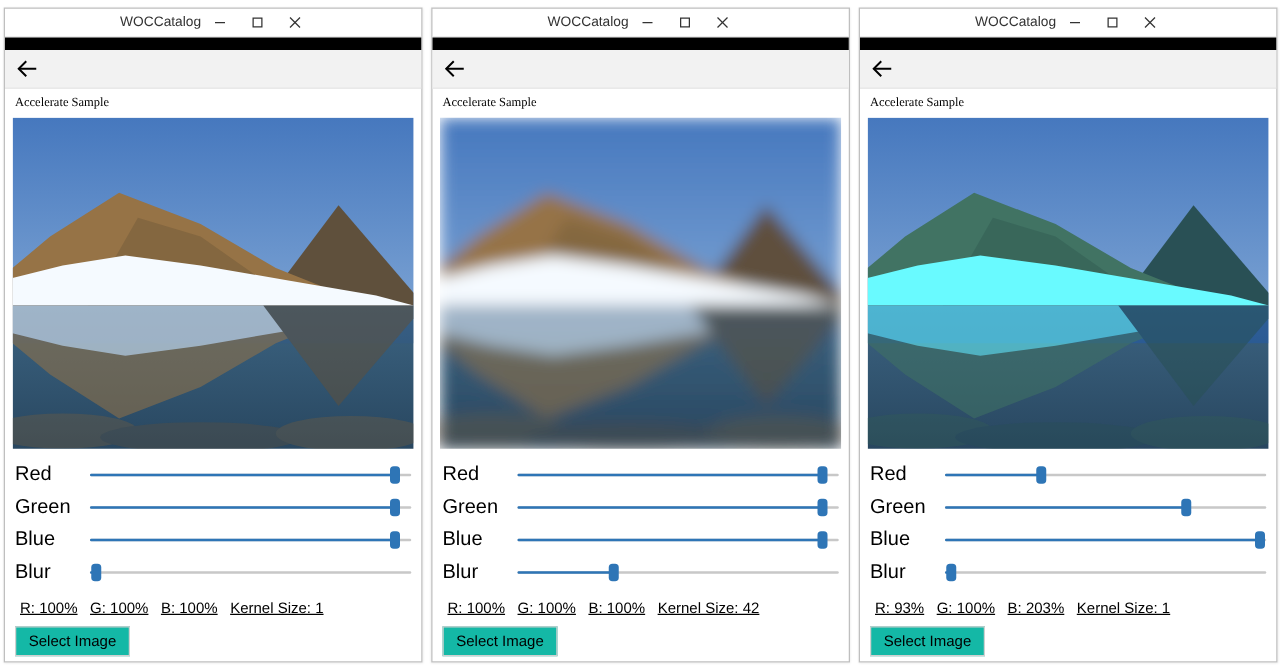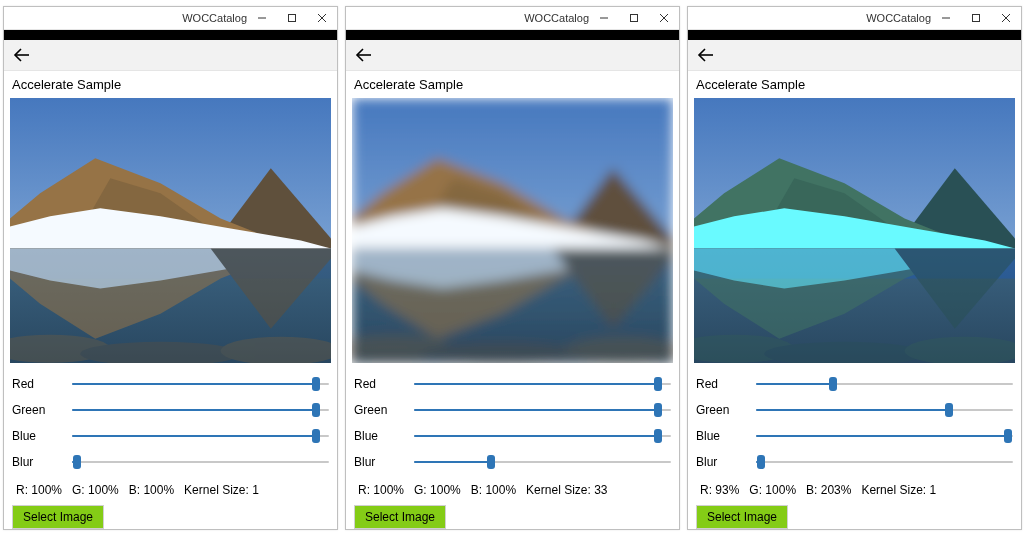--- a/index.html
+++ b/index.html
@@ -1,40 +1,40 @@
 <!DOCTYPE html>
 <html><head>
 <meta charset="utf-8">
 <style>
   html,body{margin:0;padding:0;background:#fff;font-family:"Segoe UI",Arial,sans-serif;font-size:12px;color:#000;}
   .stage{width:1024px;height:534px;position:relative;background:#fff;}
   .win{position:absolute;top:6px;width:333px;height:522px;border:1px solid #bfbfbf;background:#fff;box-shadow:0 0 2px rgba(0,0,0,.1);}
   .win.w1{left:3px;}
   .win.w2{left:345px;}
   .win.w3{left:687px;}
-  .titlebar{height:22px;display:flex;align-items:center;justify-content:flex-end;padding:0 0 0 6px;border-bottom:1px solid #e5e5e5;}
+  .titlebar{height:22px;display:flex;align-items:center;justify-content:center;padding:0 0 0 6px;border-bottom:1px solid #e5e5e5;}
   .titlebar .appname{font-size:11px;color:#333;}
   .winctrls{display:flex;height:100%;}
   .winbtn{width:30px;display:flex;align-items:center;justify-content:center;color:#333;}
   .winbtn svg{display:block;}
   .blackbar{height:10px;background:#000;}
   .backbar{height:30px;background:#f2f2f2;display:flex;align-items:center;padding-left:8px;border-bottom:1px solid #e5e5e5;}
   .backbtn svg{display:block;}
-  .pagetitle{padding:6px 8px 4px 8px;font-size:13px;}
+  .pagetitle{padding:6px 8px 4px 8px;font-size:10px;font-family:Liberation Serif, serif;}
   .imgwrap{margin:2px 6px 4px 6px;height:265px;overflow:hidden;}
   .img{width:100%;height:100%;}
   .sliders{padding:4px 8px 0 8px;}
   .srow{display:flex;align-items:center;height:26px;}
-  .srow .lab{width:60px;font-size:12px;}
+  .srow .lab{width:60px;font-size:16px;}
   .svis{flex:1;position:relative;height:20px;}
   .track{position:absolute;left:0;right:0;top:9px;height:2px;background:#c8c8c8;border-radius:1px;}
   .fill{position:absolute;left:0;top:9px;height:2px;background:#2e75b6;border-radius:1px;}
   .thumb{position:absolute;top:3px;width:8px;height:14px;background:#2e75b6;border-radius:3px;margin-left:-4px;}
-  .status{padding:8px 10px 6px 12px;font-size:12px;display:flex;gap:10px;}
-  .selbtn{margin:2px 8px 0 8px;display:inline-block;background:#84cc16;border:1px solid #d0d0d0;padding:4px 10px;font-size:12px;}
+  .status{padding:8px 10px 6px 12px;font-size:12px;display:flex;gap:10px;text-decoration:underline;}
+  .selbtn{margin:2px 8px 0 8px;display:inline-block;background:#14b8a6;border:1px solid #d0d0d0;padding:4px 10px;font-size:12px;}
 </style>
 </head>
 <body>
 
 <div class="stage" id="stage">
   <div class="win w1">
     <div class="titlebar">
       <span class="appname">WOCCatalog</span>
       <div class="winctrls">
         <div class="winbtn">
@@ -258,21 +258,21 @@
         <div class="track"></div>
         <div class="fill" style="width:30%"></div>
         <div class="thumb" style="left:30%"></div>
       </div>
     </div>
       </div>
     <div class="status">
       <span>R: 100%</span>
       <span>G: 100%</span>
       <span>B: 100%</span>
-      <span>Kernel Size: 33</span>
+      <span>Kernel Size: 42</span>
     </div>
     <span class="selbtn">Select Image</span>
   </div>
   <div class="win w3">
     <div class="titlebar">
       <span class="appname">WOCCatalog</span>
       <div class="winctrls">
         <div class="winbtn">
           <svg width="10" height="10">
               <line x1="1" y1="5" x2="9" y2="5" stroke="#333" stroke-width="1"></line>

